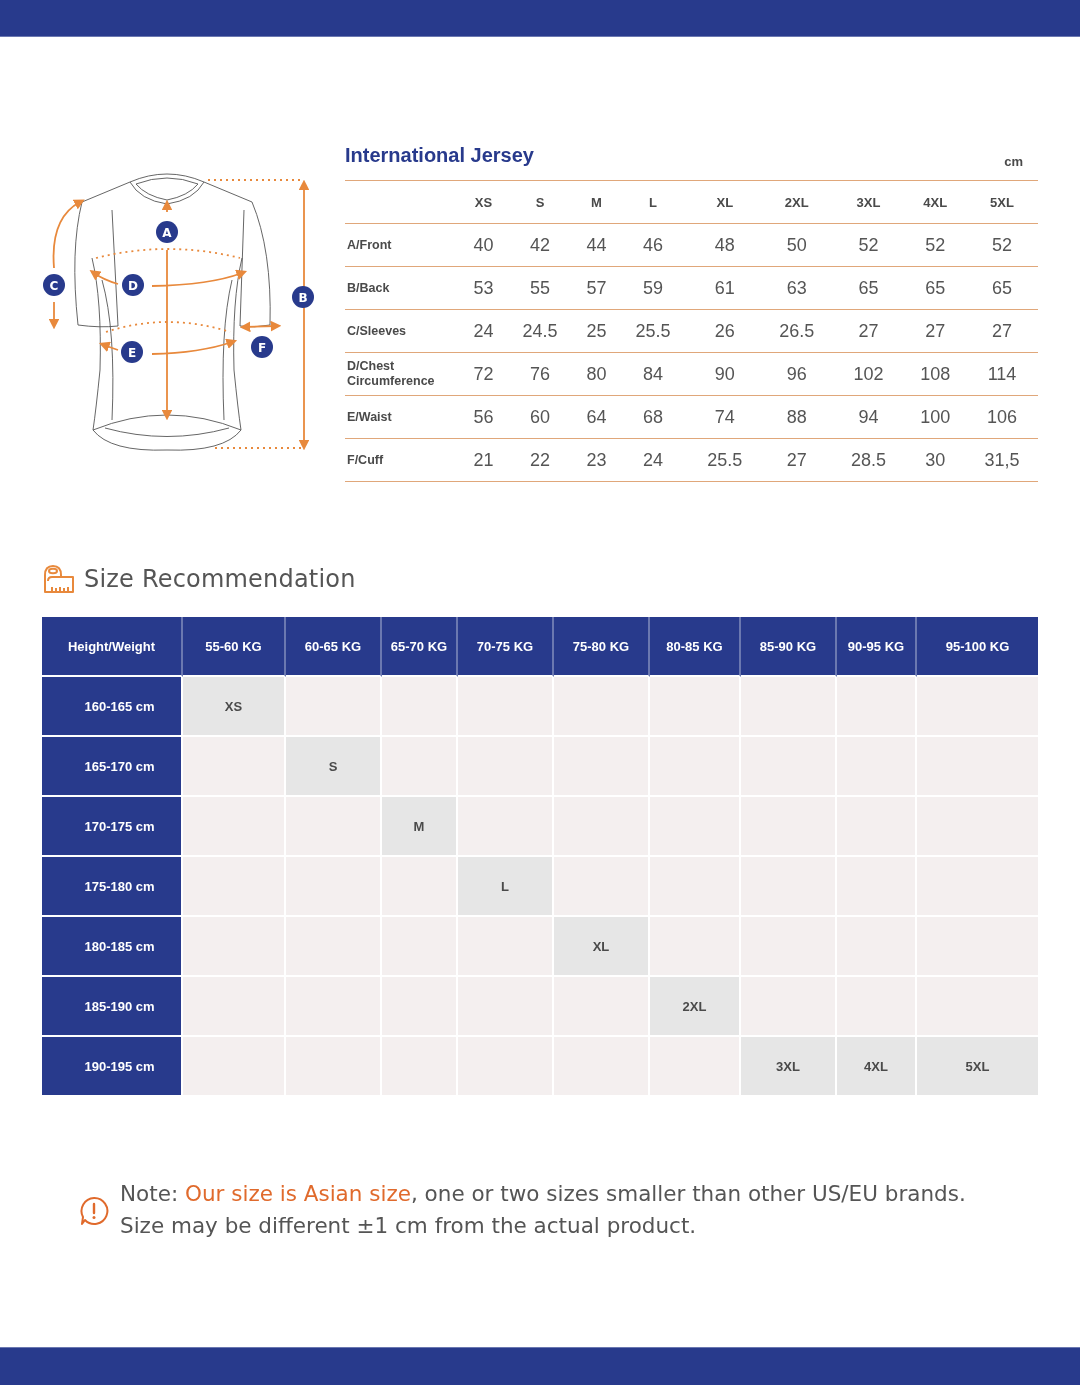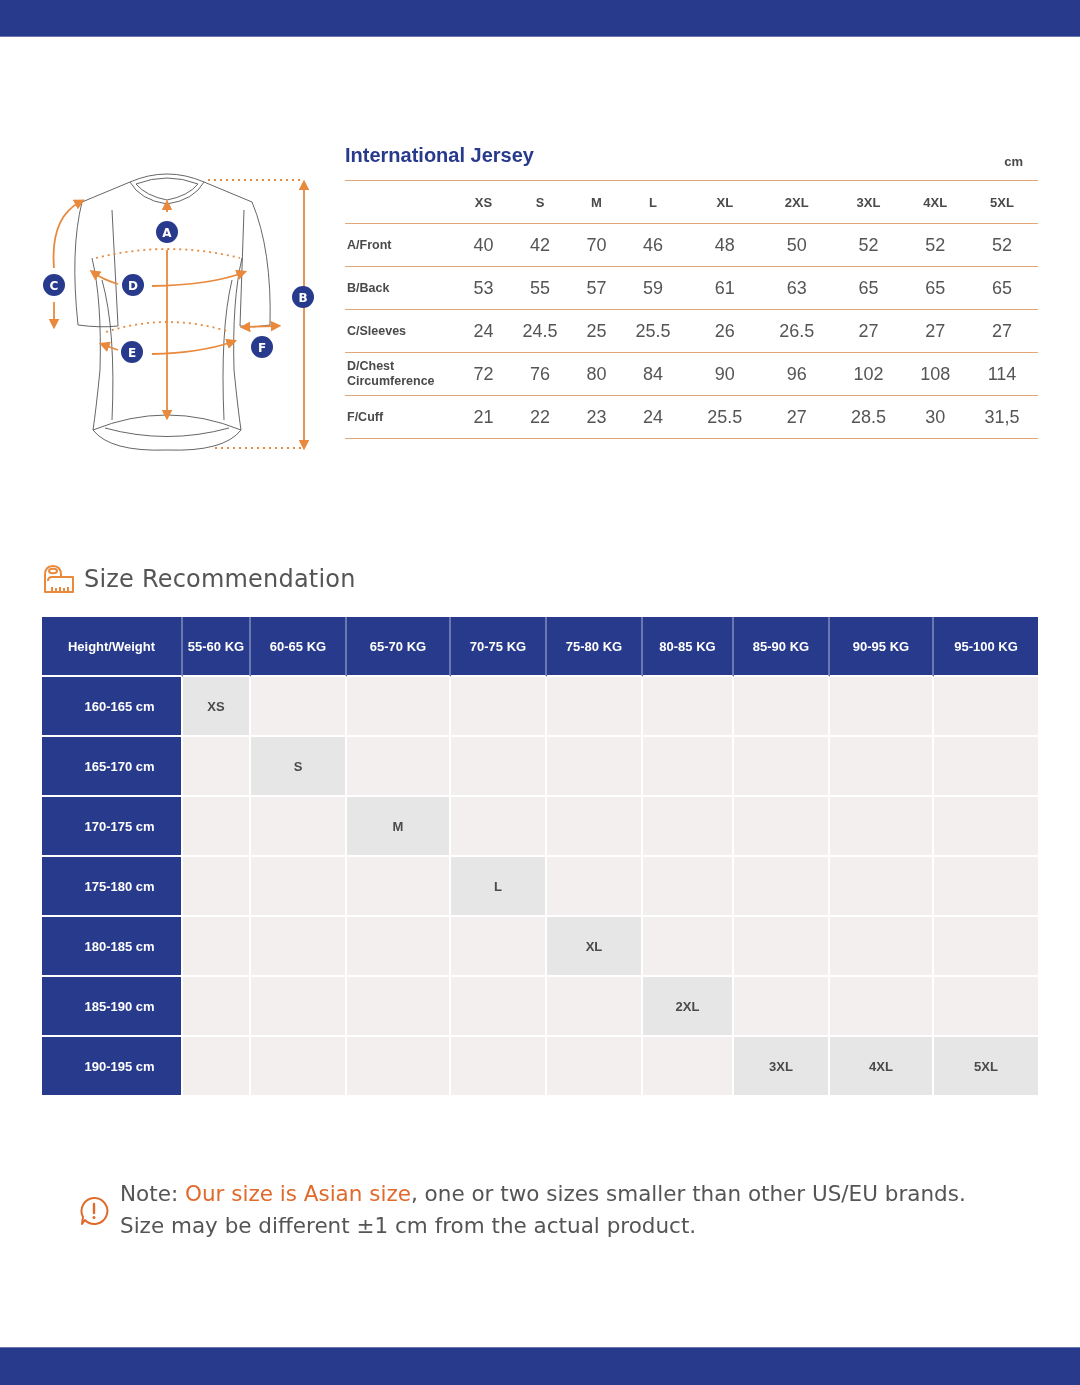--- a/index.html
+++ b/index.html
@@ -131,21 +131,21 @@
       <th>XL</th>
       <th>2XL</th>
       <th>3XL</th>
       <th>4XL</th>
       <th>5XL</th>
     </tr>
     <tr>
       <td class="rl">A/Front</td>
       <td>40</td>
       <td>42</td>
-      <td>70</td>
+      <td>44</td>
       <td>46</td>
       <td>48</td>
       <td>50</td>
       <td>52</td>
       <td>52</td>
       <td>52</td>
     </tr>
     <tr>
       <td class="rl">B/Back</td>
       <td>53</td>
@@ -174,20 +174,32 @@
       <td class="rl"><span>D/Chest</span><br><span>Circumference</span></td>
       <td>72</td>
       <td>76</td>
       <td>80</td>
       <td>84</td>
       <td>90</td>
       <td>96</td>
       <td>102</td>
       <td>108</td>
       <td>114</td>
+    </tr>
+    <tr>
+      <td class="rl">E/Waist</td>
+      <td>56</td>
+      <td>60</td>
+      <td>64</td>
+      <td>68</td>
+      <td>74</td>
+      <td>88</td>
+      <td>94</td>
+      <td>100</td>
+      <td>106</td>
     </tr>
     <tr>
       <td class="rl">F/Cuff</td>
       <td>21</td>
       <td>22</td>
       <td>23</td>
       <td>24</td>
       <td>25.5</td>
       <td>27</td>
       <td>28.5</td>
@@ -207,28 +219,28 @@
       <path d="M10,29 L10,24 M14,29 L14,25 M18,29 L18,24 M22,29 L22,25 M26,29 L26,24"></path>
     </g>
   </svg>
   <span class="rec-title">Size Recommendation</span>
 </div>
 
 <table class="rec-table">
   <tbody>
       <tr>
     <th style="width:141px">Height/Weight</th>
-    <th style="width:68px">55-60 KG</th>
+    <th style="width:103px">55-60 KG</th>
     <th style="width:96px">60-65 KG</th>
-    <th style="width:104px">65-70 KG</th>
+    <th style="width:76px">65-70 KG</th>
     <th style="width:96px">70-75 KG</th>
     <th style="width:96px">75-80 KG</th>
     <th style="width:91px">80-85 KG</th>
     <th style="width:96px">85-90 KG</th>
-    <th style="width:104px">90-95 KG</th>
+    <th style="width:80px">90-95 KG</th>
     <th>95-100 KG</th>
   </tr>
   <tr>
     <td class="h">160-165 cm</td>
     <td class="c on">XS</td>
     <td class="c"></td>
     <td class="c"></td>
     <td class="c"></td>
     <td class="c"></td>
     <td class="c"></td>

